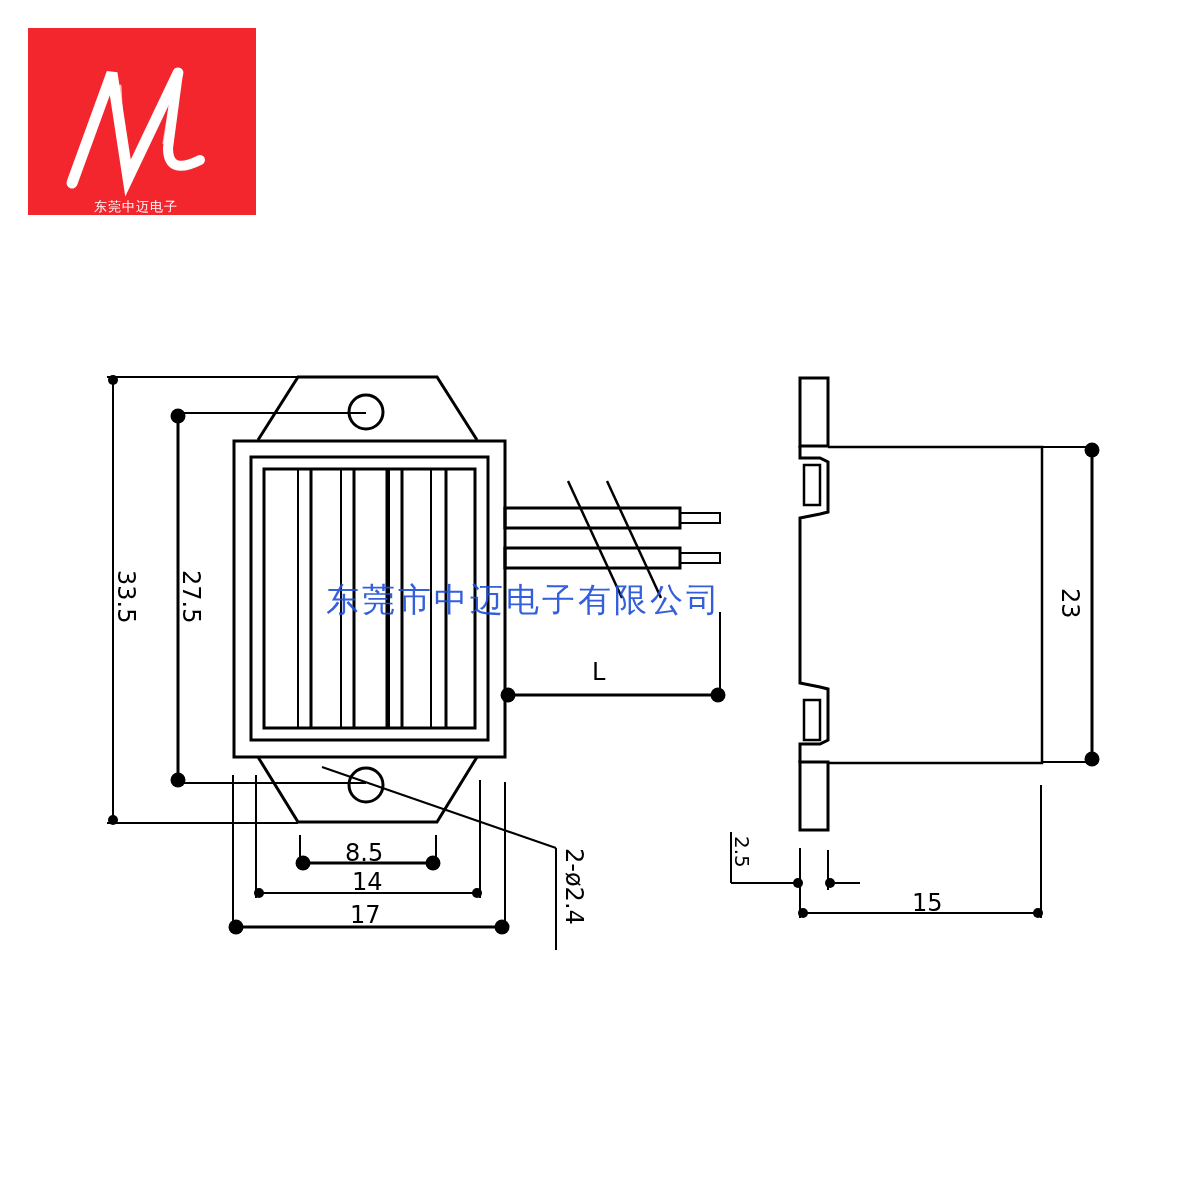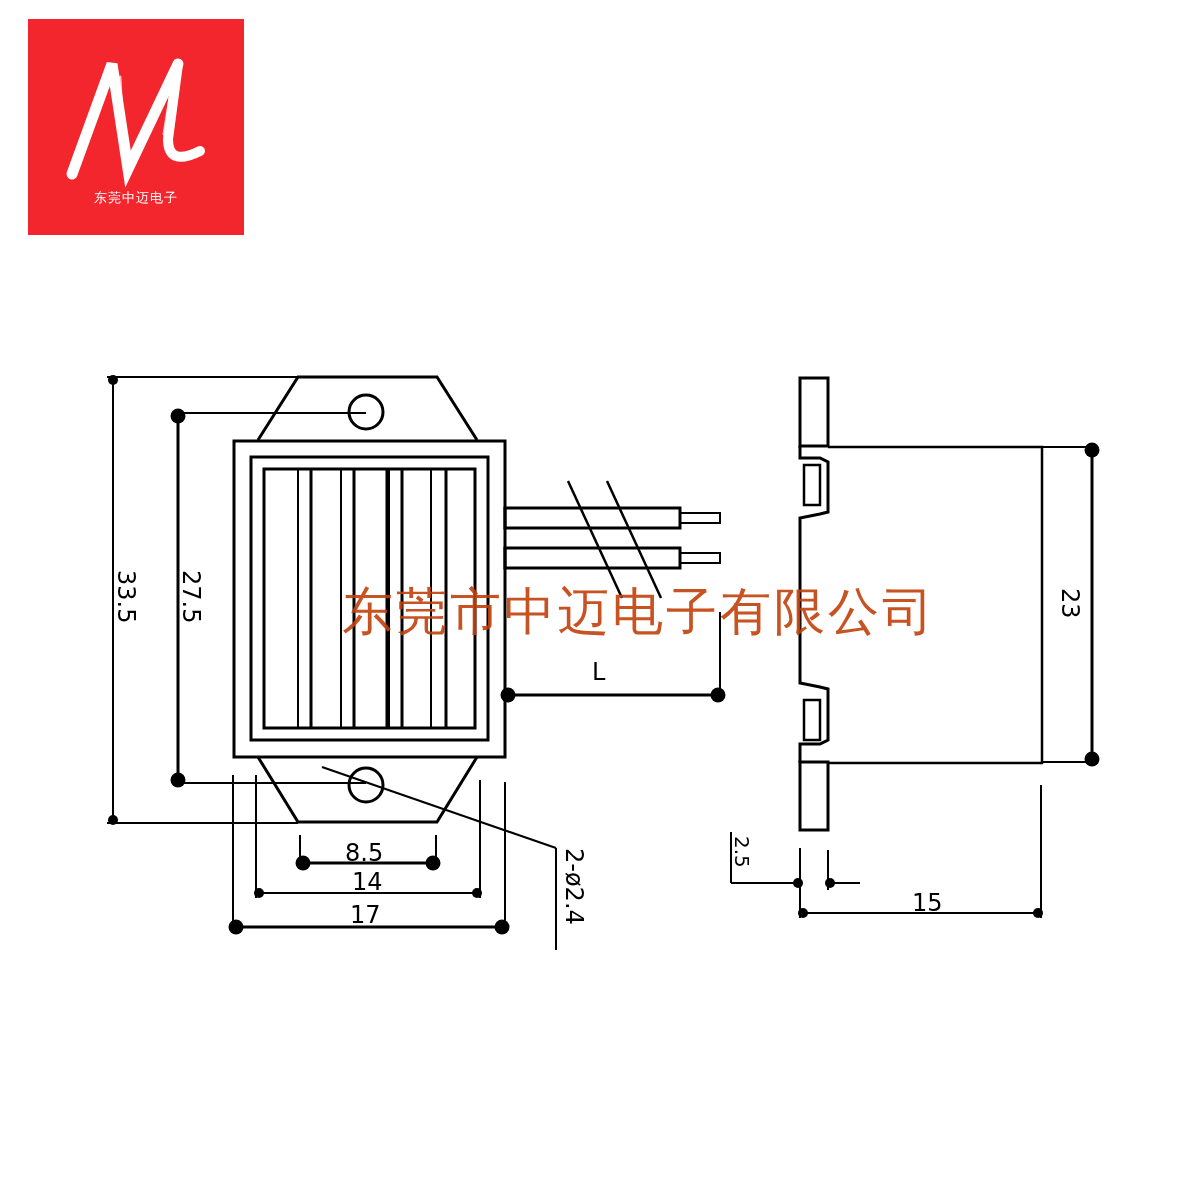--- a/index.html
+++ b/index.html
@@ -1,22 +1,22 @@
 <!DOCTYPE html>
 <html><head>
 <meta charset="utf-8">
 <style>
   html,body{margin:0;padding:0;background:#ffffff;}
   body{width:1200px;height:1200px;position:relative;overflow:hidden;font-family:"DejaVu Sans",sans-serif;}
-  .logo{position:absolute;left:28px;top:19px;width:216px;height:216px;background:#f3262e;}
+  .logo{position:absolute;left:28px;top:28px;width:216px;height:187px;background:#f3262e;padding-left:12px;}
   .logo svg{position:absolute;left:0;top:0;}
   .logo-text{position:absolute;left:0;width:216px;top:170px;text-align:center;color:#ffffff;font-family:"DejaVu Serif",serif;font-size:13px;letter-spacing:1px;}
   .drawing{position:absolute;left:0;top:0;width:1200px;height:1200px;}
   .dim{font-family:"DejaVu Sans",sans-serif;font-size:24px;fill:#000;}
-  .watermark{position:absolute;left:342px;top:578px;font-family:"DejaVu Serif",serif;font-size:51px;color:#c2410c;letter-spacing:3px;opacity:0.9;white-space:nowrap;}
+  .watermark{position:absolute;left:326px;top:578px;font-family:"DejaVu Serif",serif;font-size:33px;color:#1d4ed8;letter-spacing:3px;opacity:0.9;white-space:nowrap;}
 </style>
 </head>
 <body>
 
 <div class="logo">
   <svg width="216" height="216" viewBox="0 0 216 216">
     <g fill="none" stroke="#ffffff" stroke-linecap="round">
       <path d="M44 155 L84 45 L100 150 L150 45" stroke-width="11"></path>
       <path d="M48 148 L80 60" stroke-width="3" opacity="0.7"></path>
       <path d="M92 58 L96 140" stroke-width="3" opacity="0.7"></path>

